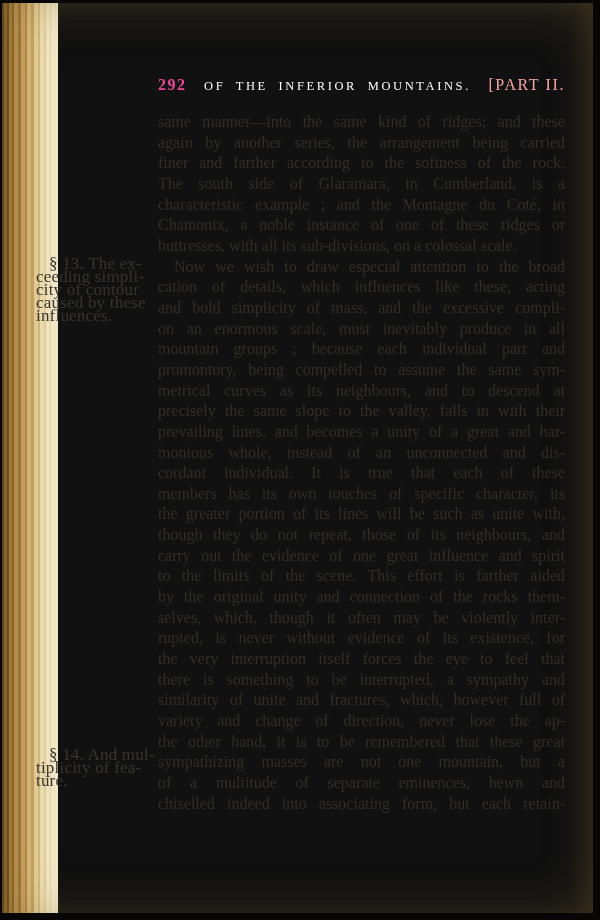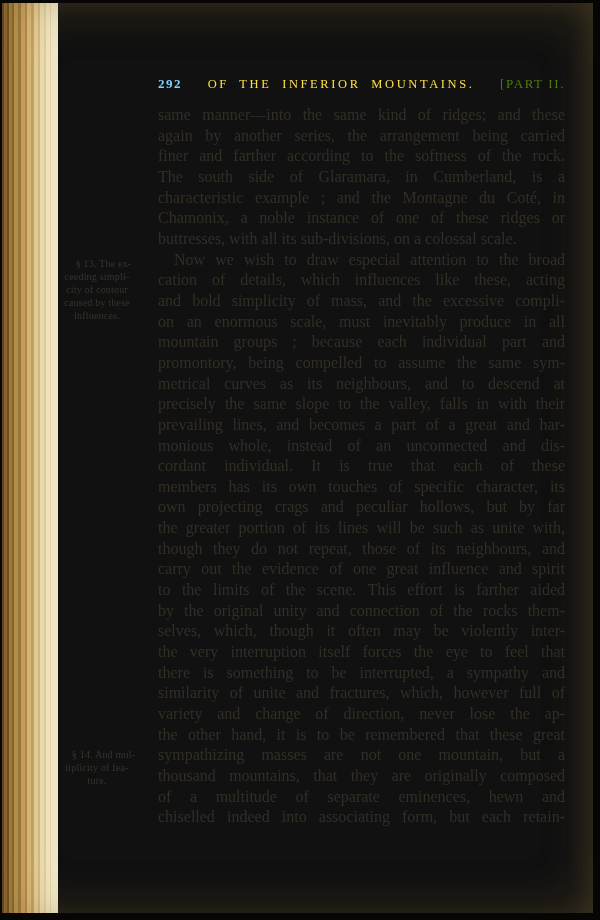--- a/index.html
+++ b/index.html
@@ -23,33 +23,33 @@
       #0a0805 0 2px,#5f4418 2px 4px,#8a6531 4px 7px,#6e4f1d 7px 9px,
       #a37c3d 9px 12px,#8a6428 12px 14px,#b8914e 14px 18px,#9c7839 18px 21px,
       #ca9f5c 21px 25px,#b08b4a 25px 27px,#d9b878 27px 31px,#c4a263 31px 34px,
       #e5cc95 34px 38px,#d4ba80 38px 40px,#eaddae 40px 44px,#e0cf9c 44px 46px,
       #f0e4c1 46px 50px,#e4d4a6 50px 51px,#f1e7c6 51px 58px);
   }
   .header{
     position:absolute;left:158px;top:76px;width:407px;
     display:flex;align-items:baseline;
   }
-  .page-number{font-size:13px;letter-spacing:1.5px;font-weight:bold;color:#7dd3fc;}
-  .running-title{flex:1;text-align:center;font-size:12.5px;letter-spacing:2.6px;word-spacing:5px;color:#fde047;}
-  .part-label{text-align:left;font-size:13px;letter-spacing:1.6px;color:#4d7c0f;}
+  .page-number{font-size:16px;letter-spacing:1.5px;font-weight:bold;color:#ec4899;}
+  .running-title{flex:1;text-align:center;font-size:12.5px;letter-spacing:2.6px;word-spacing:5px;color:#ffffff;}
+  .part-label{text-align:left;font-size:16px;letter-spacing:1.6px;color:#fca5a5;}
   .body-text{
-    position:absolute;left:158px;top:105px;width:407px;
+    position:absolute;left:158px;top:112px;width:407px;
     font-size:16px;line-height:20.65px;
   }
   .bline{text-align:justify;text-align-last:justify;}
   .bline.para-end{text-align-last:left;}
   .bline.indent{text-indent:16px;}
   .margin-note{
     position:absolute;left:36px;width:122px;
-    font-size:10px;line-height:13.1px;letter-spacing:.2px;color:#39342c;text-align:center;
+    font-size:17px;line-height:13.1px;letter-spacing:.2px;color:#39342c;
   }
   .margin-note .first{text-indent:13px;}
   .note-13{top:257px;}
   .note-14{top:748px;}
 </style>
 </head>
 <body>
 
 <div class="page">
 
@@ -84,38 +84,37 @@
     <div class="bline">Chamonix, a noble instance of one of these ridges or</div>
     <div class="bline para-end">buttresses, with all its sub-divisions, on a colossal scale.</div>
     <div class="bline indent">Now we wish to draw especial attention to the broad</div>
     <div class="bline">cation of details, which influences like these, acting</div>
     <div class="bline">and bold simplicity of mass, and the excessive compli-</div>
     <div class="bline">on an enormous scale, must inevitably produce in all</div>
     <div class="bline">mountain groups ; because each individual part and</div>
     <div class="bline">promontory, being compelled to assume the same sym-</div>
     <div class="bline">metrical curves as its neighbours, and to descend at</div>
     <div class="bline">precisely the same slope to the valley, falls in with their</div>
-    <div class="bline">prevailing lines, and becomes a part of a great and har-</div>
+    <div class="bline">prevailing lines, and becomes a unity of a great and har-</div>
     <div class="bline">monious whole, instead of an unconnected and dis-</div>
     <div class="bline">cordant individual.  It is true that each of these</div>
     <div class="bline">members has its own touches of specific character, its</div>
-    <div class="bline">own projecting crags and peculiar hollows, but by far</div>
     <div class="bline">the greater portion of its lines will be such as unite with,</div>
     <div class="bline">though they do not repeat, those of its neighbours, and</div>
     <div class="bline">carry out the evidence of one great influence and spirit</div>
     <div class="bline">to the limits of the scene.  This effort is farther aided</div>
     <div class="bline">by the original unity and connection of the rocks them-</div>
     <div class="bline">selves, which, though it often may be violently inter-</div>
+    <div class="bline">rupted, is never without evidence of its existence, for</div>
     <div class="bline">the very interruption itself forces the eye to feel that</div>
     <div class="bline">there is something to be interrupted, a sympathy and</div>
     <div class="bline">similarity of unite and fractures, which, however full of</div>
     <div class="bline">variety and change of direction, never lose the ap-</div>
     <div class="bline">the other hand, it is to be remembered that these great</div>
     <div class="bline">sympathizing masses are not one mountain, but a</div>
-    <div class="bline">thousand mountains, that they are originally composed</div>
     <div class="bline">of a multitude of separate eminences, hewn and</div>
     <div class="bline">chiselled indeed into associating form, but each retain-</div>
   </div>
 
   <div class="vignette"></div>
 
   <div class="edge edge-top"></div>
   <div class="edge edge-bottom"></div>
   <div class="edge edge-left"></div>
   <div class="edge edge-right"></div>

